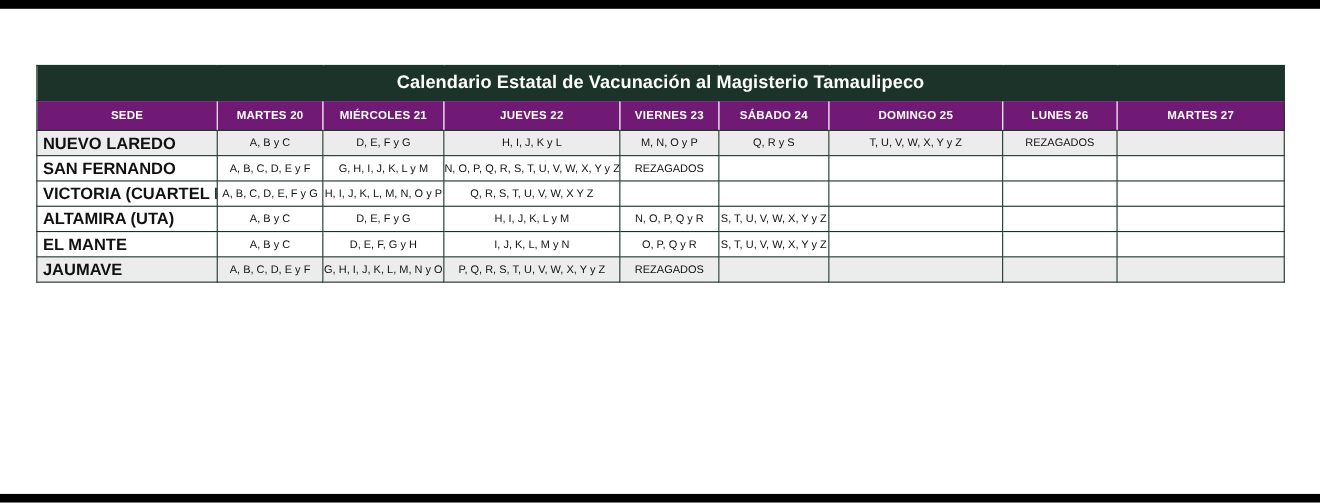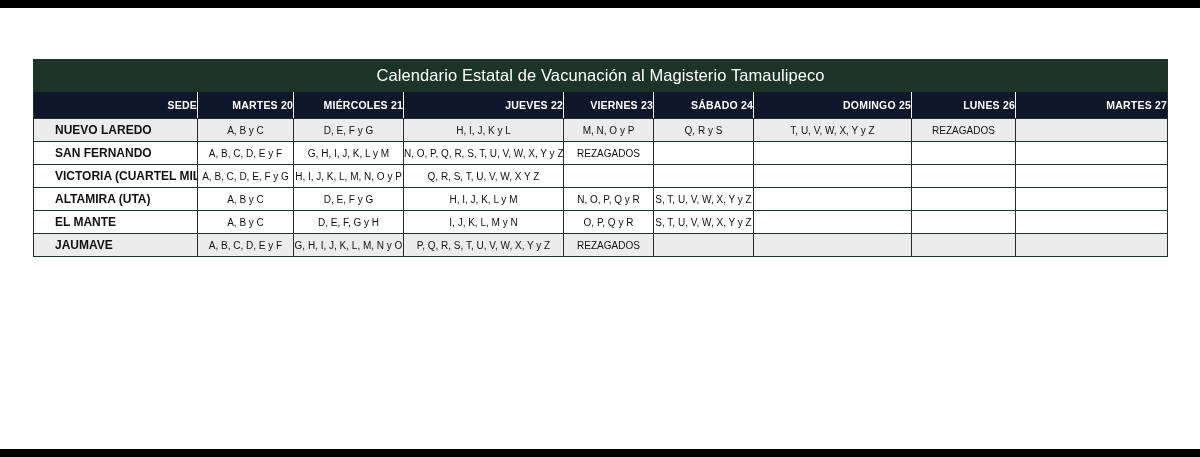--- a/index.html
+++ b/index.html
@@ -46,33 +46,33 @@
     border: 1px solid #1d3026;
     padding: 0;
   }
 
   
   .title-cell {
     background: #1b3328;
     color: #ffffff;
     text-align: center;
     font-size: 16.5px;
-    font-weight: normal;
+    font-weight: bold;
     height: 31px;
     letter-spacing: 0.1px;
     border: 1px solid #1b3328 !important;
   }
 
   
   thead tr.head-row th {
-    background: #0f172a;
+    background: #701a75;
     color: #ffffff;
     font-size: 10.5px;
     font-weight: bold;
-    text-align: right;
+    text-align: center;
     height: 26px;
     letter-spacing: 0.2px;
     border: 1px solid #1b3328 !important;
     border-right: 1px solid #ffffff !important;
   }
   thead tr.head-row th:last-child {
     border-right: 1px solid #1b3328 !important;
   }
 
   
@@ -84,23 +84,23 @@
     vertical-align: middle;
     background: #ffffff;
     white-space: nowrap;
     overflow: hidden;
   }
   tbody tr.alt td {
     background: #ececec;
   }
   tbody td.sede {
     text-align: left;
-    padding-left: 21px;
+    padding-left: 5px;
     font-weight: bold;
-    font-size: 12px;
+    font-size: 15px;
     letter-spacing: 0;
   }
 
   
   col.c0 { width: 164px; }
   col.c1 { width: 96px; }
   col.c2 { width: 110px; }
   col.c3 { width: 160px; }
   col.c4 { width: 90px; }
   col.c5 { width: 100px; }

